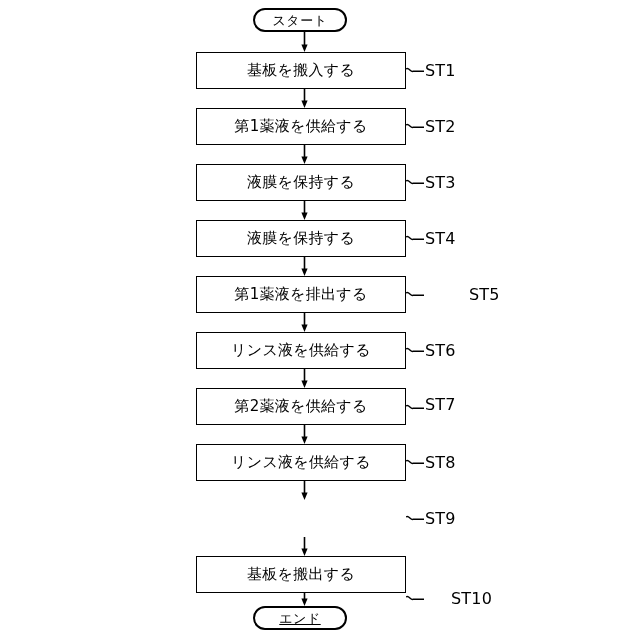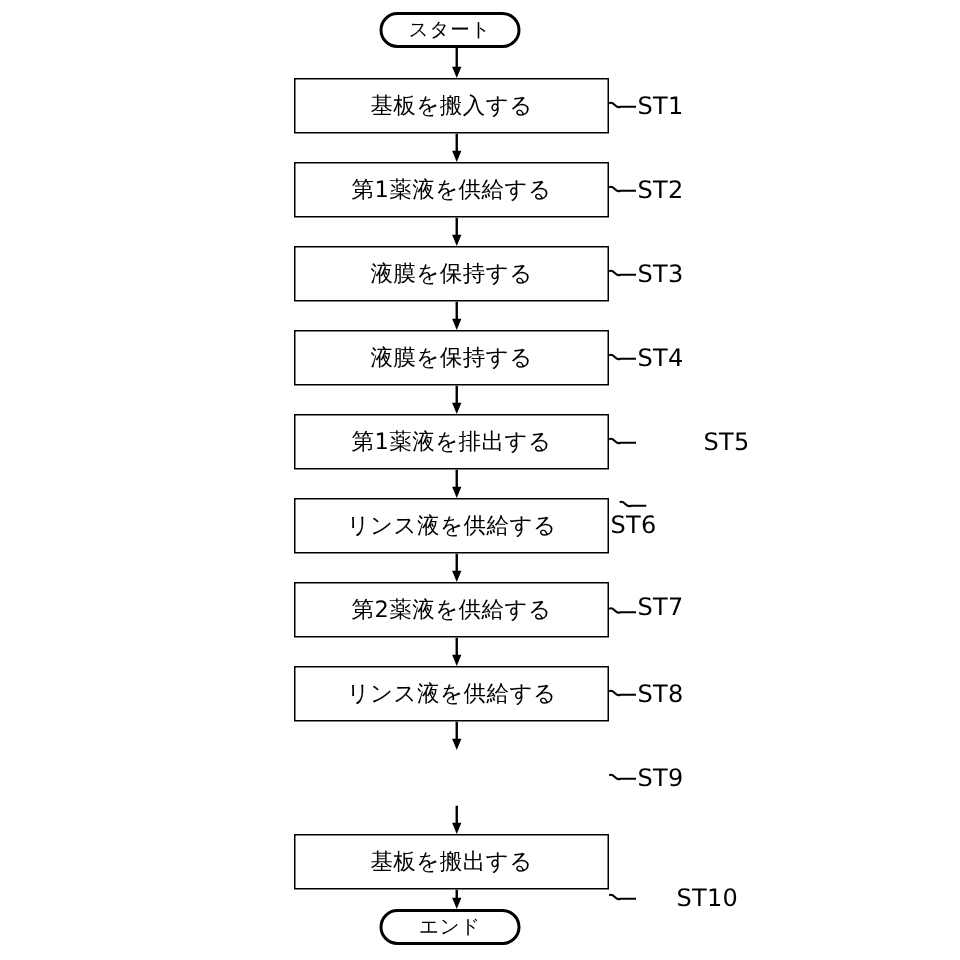--- a/index.html
+++ b/index.html
@@ -34,21 +34,21 @@
     align-items: center;
     justify-content: center;
   }
   .terminal .term-label {
     font-size: 13px;
     line-height: 1;
     letter-spacing: 0.5px;
     white-space: nowrap;
   }
   #node-start { top: 8px; }
-  #node-end   { top: 606px; }
+  #node-end   { top: 606px; text-decoration: underline; }
 
   
   .process-box {
     position: absolute;
     left: 196px;
     width: 210px;
     height: 37px;
     border: 1.6px solid #000000;
     background: #ffffff;
     box-sizing: border-box;
@@ -190,21 +190,21 @@
   <div class="connector" style="top:313px;height:19px;">
     <svg width="9" height="19" viewBox="0 0 9 19">
       <line x1="4.5" y1="0" x2="4.5" y2="13" stroke="#000" stroke-width="1.6"></line>
       <polygon points="4.5,19 1.4,11.5 7.6,11.5" fill="#000"></polygon>
     </svg>
   </div>
 
   <div class="process-box" style="top:332px;">
     <span class="box-label">リンス液を供給する</span>
   </div>
-  <div class="step-tag" style="top:332px;flex-direction:column;">
+  <div class="step-tag" style="top:332px;">
     <svg class="leader" viewBox="0 0 18 10">
       <path d="M0,3 C3,0.5 4.5,7 7.5,5.2 L18,5.2" stroke="#000" stroke-width="1.4" fill="none"></path>
     </svg>
     <span class="tag-text">ST6</span>
   </div>
 
   <div class="connector" style="top:369px;height:19px;">
     <svg width="9" height="19" viewBox="0 0 9 19">
       <line x1="4.5" y1="0" x2="4.5" y2="13" stroke="#000" stroke-width="1.6"></line>
       <polygon points="4.5,19 1.4,11.5 7.6,11.5" fill="#000"></polygon>

